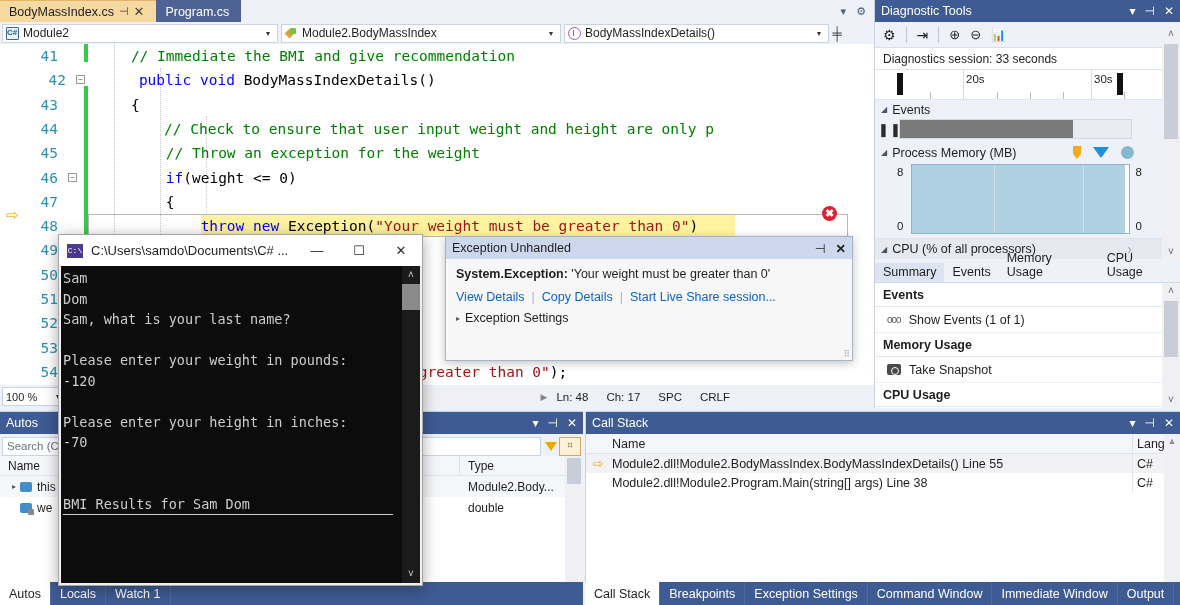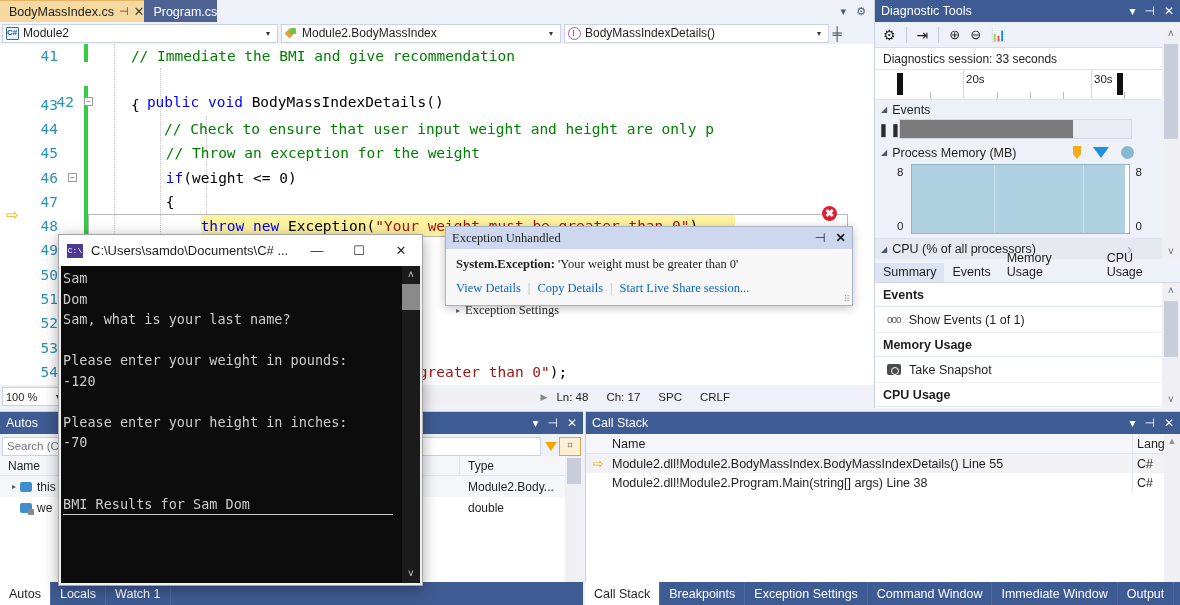--- a/index.html
+++ b/index.html
@@ -13,21 +13,21 @@
   }
   .app { position:absolute; inset:0; background:#eef1f7; }
 
   
   #tabstrip {
     position:absolute; left:0; top:0; width:874px; height:22px;
     background:#eef1f7; display:flex; align-items:stretch;
   }
   .tab {
     display:flex; align-items:center; gap:5px;
-    padding:0 0 0 9px; font-size:12.5px; cursor:default;
+    padding:0 12px 0 9px; font-size:12.5px; cursor:default;
     border-top:1px solid transparent;
   }
   .tab.active { background:#f6d9a0; color:#1e1e1e; border-top:1px solid #e3b465;}
   .tab.inactive { background:#4e6294; color:#ffffff; }
   .tab .pin, .tab .x { font-size:11px; opacity:.85; }
   .tab .x { font-size:13px; }
   #tabstrip .right-btns {
     margin-left:auto; display:flex; align-items:center; gap:10px;
     padding-right:8px; color:#4a5a7a; font-size:11px;
   }
@@ -307,22 +307,22 @@
     color:#cccccc;font-family:"DejaVu Sans Mono","Liberation Mono",monospace;
     font-size:13.5px;line-height:20.5px;white-space:pre;
   }
   #console-text .under{ border-bottom:1px solid #cccccc; display:inline-block; width:330px;}
   #console-scroll{position:absolute;right:0;top:0;bottom:0;width:18px;background:#1b1b1b;}
   #console-scroll .csa{height:18px;text-align:center;color:#d0d0d0;font-size:10px;line-height:18px;}
   #console-thumb{position:absolute;left:0;top:18px;width:18px;height:26px;background:#8a8a8a;}
 
   
   #exc{
-    position:absolute;left:445px;top:226px;width:408px;height:80px;
-    background:#f7f7f7;border:1px solid #a9b3c7;box-shadow:0 2px 9px rgba(0,0,0,.25);font-family:Liberation Serif, serif;
+    position:absolute;left:445px;top:236px;width:408px;height:125px;
+    background:#f7f7f7;border:1px solid #a9b3c7;box-shadow:0 2px 9px rgba(0,0,0,.25);
   }
   #exc-title{
     height:22px;background:#cdd8ee;display:flex;align-items:center;padding:0 6px;font-size:12.5px;
   }
   #exc-title .btns{margin-left:auto;display:flex;gap:10px;align-items:center;}
   #exc-body{padding:8px 10px 0 10px;font-size:12.5px;}
   #exc-msg b{font-weight:bold;}
   #exc-links{margin-top:9px;display:flex;align-items:center;gap:7px;font-size:12.5px;}
   #exc-links a{color:#0a63c9;text-decoration:none;cursor:default;}
   #exc-links .vbar{color:#b0b6c4;}
@@ -373,21 +373,21 @@
 
     <div class="changebar" style="top:0px;height:18px;"></div>
     <div class="changebar" style="top:42px;height:196px;"></div>
 
     <div class="guide" style="left:114px;top:0;height:236px;"></div>
     <div class="guide" style="left:160px;top:24px;height:212px;"></div>
     <div class="guide" style="left:206px;top:72px;height:164px;"></div>
 
     <div id="code-lines">
         <div class="code-line" style="top: 0px; position: absolute; left: 0px; right: 0px;"><span class="ln">41</span><span class="ctext" style="left: 130.88px;"><span class="cmt">// Immediate the BMI and give recommendation</span></span></div>
-        <div class="code-line" style="top: 24.3px; position: absolute; left: 16px; right: 0px; margin-top: 22px;"><span class="ln">42</span><span class="foldbox" style="left: 68px; top: 7px;">−</span><span class="ctext" style="left: 130.88px;"><span class="kw">public </span><span class="kw">void </span><span class="pln">BodyMassIndexDetails()</span></span></div>
+        <div class="code-line" style="top: 24.3px; position: absolute; left: 8px; right: 0px;"><span class="ln">42</span><span class="foldbox" style="left: 68px; top: 7px;">−</span><span class="ctext" style="left: 130.88px;"><span class="kw">public </span><span class="kw">void </span><span class="pln">BodyMassIndexDetails()</span></span></div>
         <div class="code-line" style="top: 48.6px; position: absolute; left: 0px; right: 0px;"><span class="ln">43</span><span class="ctext" style="left: 130.88px;"><span class="pln">{</span></span></div>
         <div class="code-line" style="top: 72.9px; position: absolute; left: 0px; right: 0px;"><span class="ln">44</span><span class="ctext" style="left: 164px; text-align: right;"><span class="cmt">// Check to ensure that user input weight and height are only p</span></span></div>
         <div class="code-line" style="top: 97.2px; position: absolute; left: 0px; right: 0px;"><span class="ln">45</span><span class="ctext" style="left: 165.76px;"><span class="cmt">// Throw an exception for the weight</span></span></div>
         <div class="code-line" style="top: 121.5px; position: absolute; left: 0px; right: 0px;"><span class="ln">46</span><span class="foldbox" style="left: 68px; top: 7px;">−</span><span class="ctext" style="left: 165.76px;"><span class="kw">if</span><span class="pln">(weight &lt;= </span><span class="num">0</span><span class="pln">)</span></span></div>
         <div class="code-line" style="top: 145.8px; position: absolute; left: 0px; right: 0px;"><span class="ln">47</span><span class="ctext" style="left: 165.76px;"><span class="pln">{</span></span></div>
         <div class="code-line" style="top: 170.1px; position: absolute; left: 0px; right: 0px;"><div class="hl-line" style="top: 1px; left: 200.64px; width: 534px;"></div><div class="cur-border" style="top: 0px; right: 26px;"></div><span class="ln">48</span><span class="ctext" style="left: 200.64px;"><span class="kw">throw </span><span class="kw">new </span><span class="pln">Exception(</span><span class="str">"Your weight must be greater than 0"</span><span class="pln">)</span></span></div>
         <div class="code-line" style="top: 194.4px; position: absolute; left: 0px; right: 0px;"><span class="ln">49</span><span class="ctext" style="left: 165.76px;"><span class="pln">}</span></span></div>
         <div class="code-line" style="top: 218.7px; position: absolute; left: 0px; right: 0px;"><span class="ln">50</span><span class="ctext" style="left: 165.76px;"></span></div>
         <div class="code-line" style="top: 243px; position: absolute; left: 0px; right: 0px;"><span class="ln">51</span><span class="ctext" style="left: 165.76px;"></span></div>
         <div class="code-line" style="top: 267.3px; position: absolute; left: 0px; right: 0px;"><span class="ln">52</span><span class="ctext" style="left: 165.76px;"></span></div>

